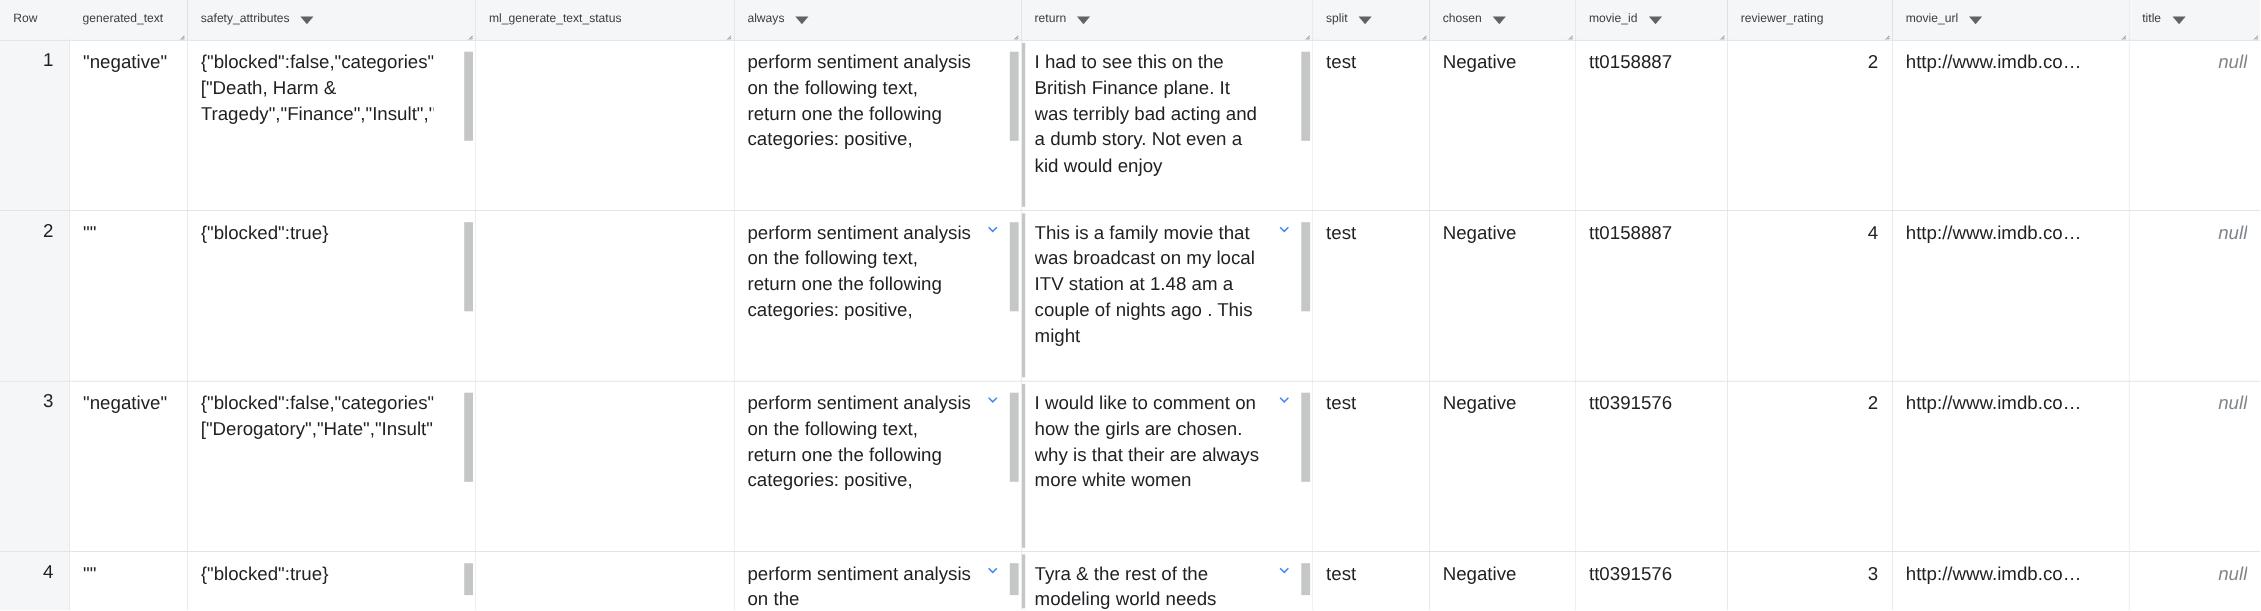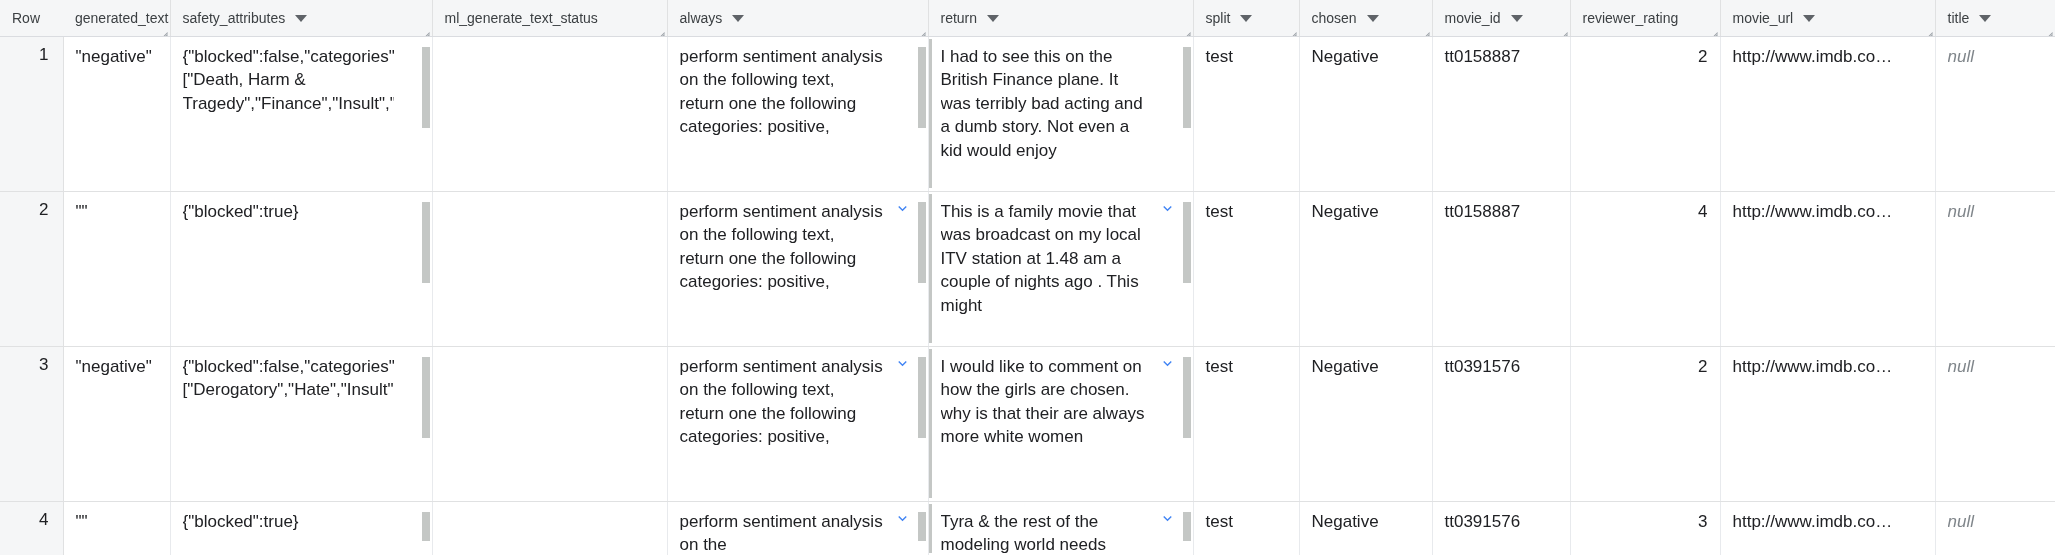--- a/index.html
+++ b/index.html
@@ -30,21 +30,21 @@
   }
 
   
   thead th {
     background: #f5f6f7;
     border-right: 1px solid #e0e1e2;
     border-bottom: 1px solid #dadce0;
     height: 36px;
     padding: 0 12px;
     font-weight: 400;
-    font-size: 14px;
+    font-size: 11px;
     color: #3c4043;
     text-align: left;
     vertical-align: middle;
     position: relative;
     white-space: nowrap;
     overflow: hidden;
     box-sizing: border-box;
   }
   thead th.row-num-head {
     background: #f5f6f7;
@@ -122,20 +122,21 @@
   }
 
   tbody td.num {
     text-align: right;
     font-variant-numeric: tabular-nums;
   }
 
   tbody td.nullcell {
     color: #80868b;
     font-style: italic;
+    text-align: right;
   }
 
   .cell-text {
     line-height: 23.6px;
     word-wrap: break-word;
     overflow-wrap: anywhere;
     white-space: pre-wrap;
   }
   .cell-text.nowrap {
     white-space: nowrap;

